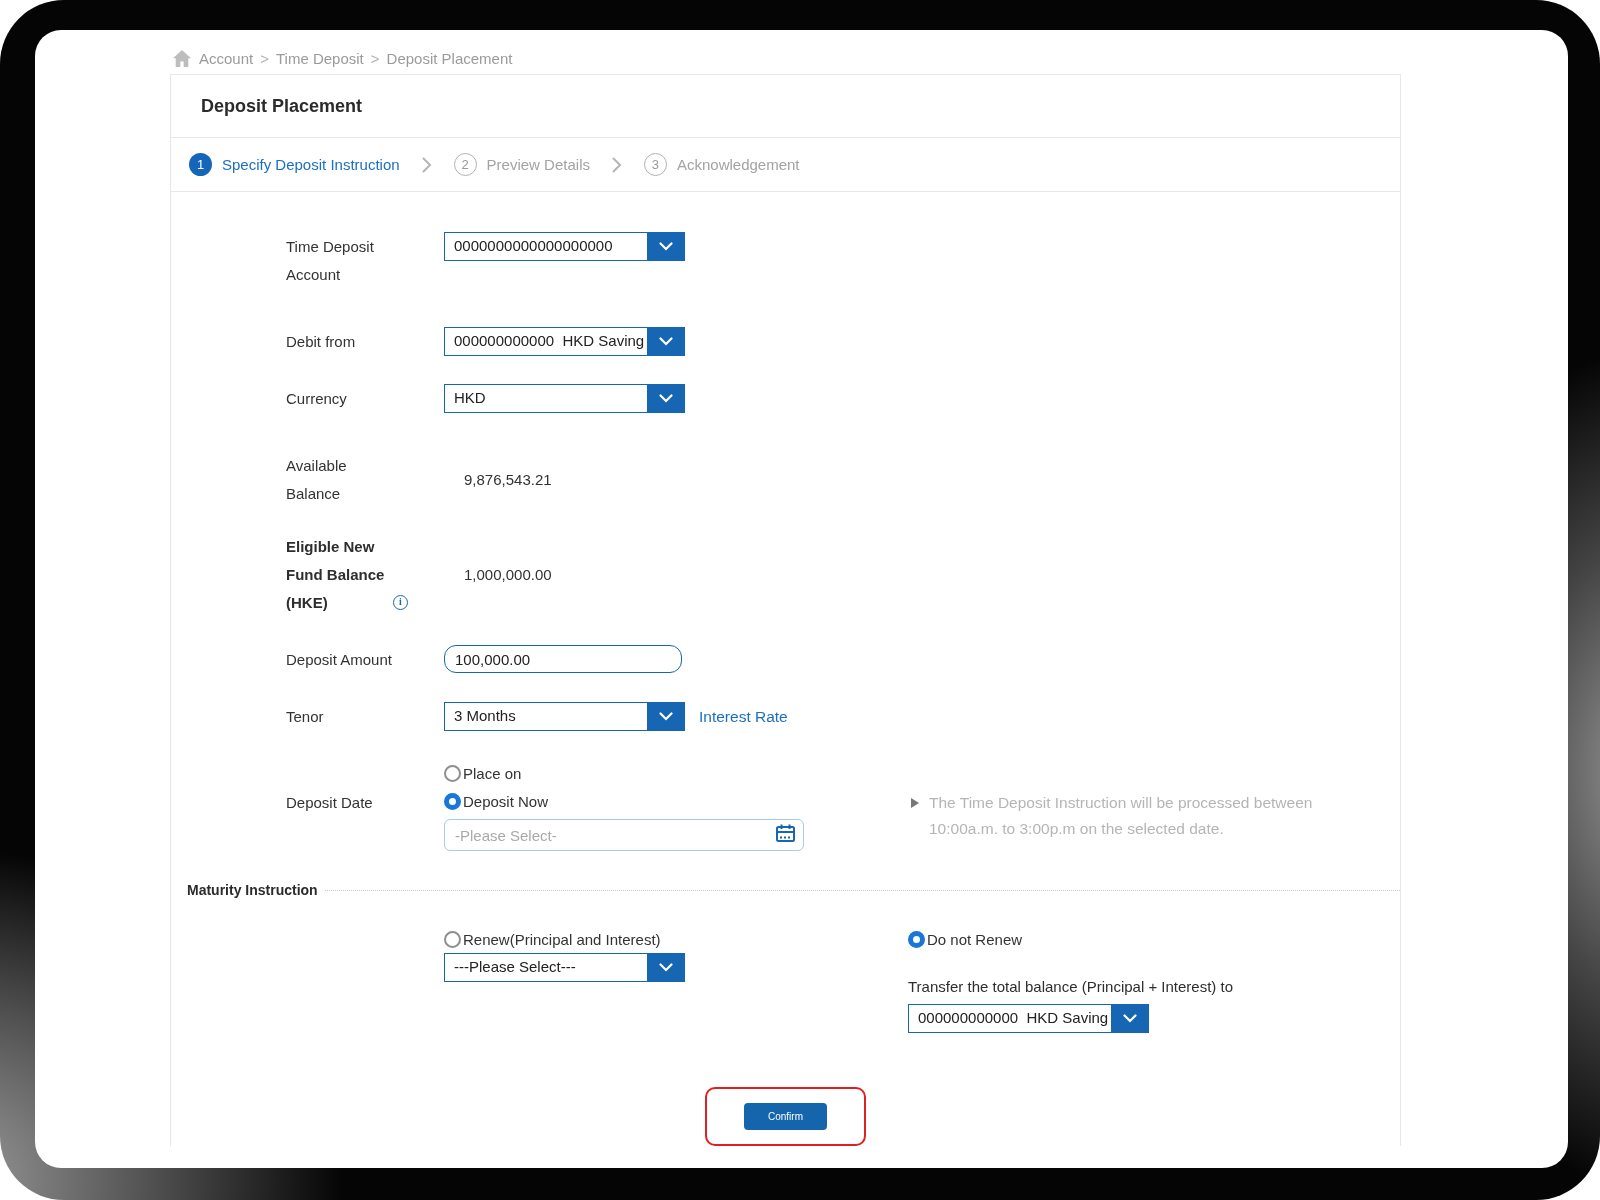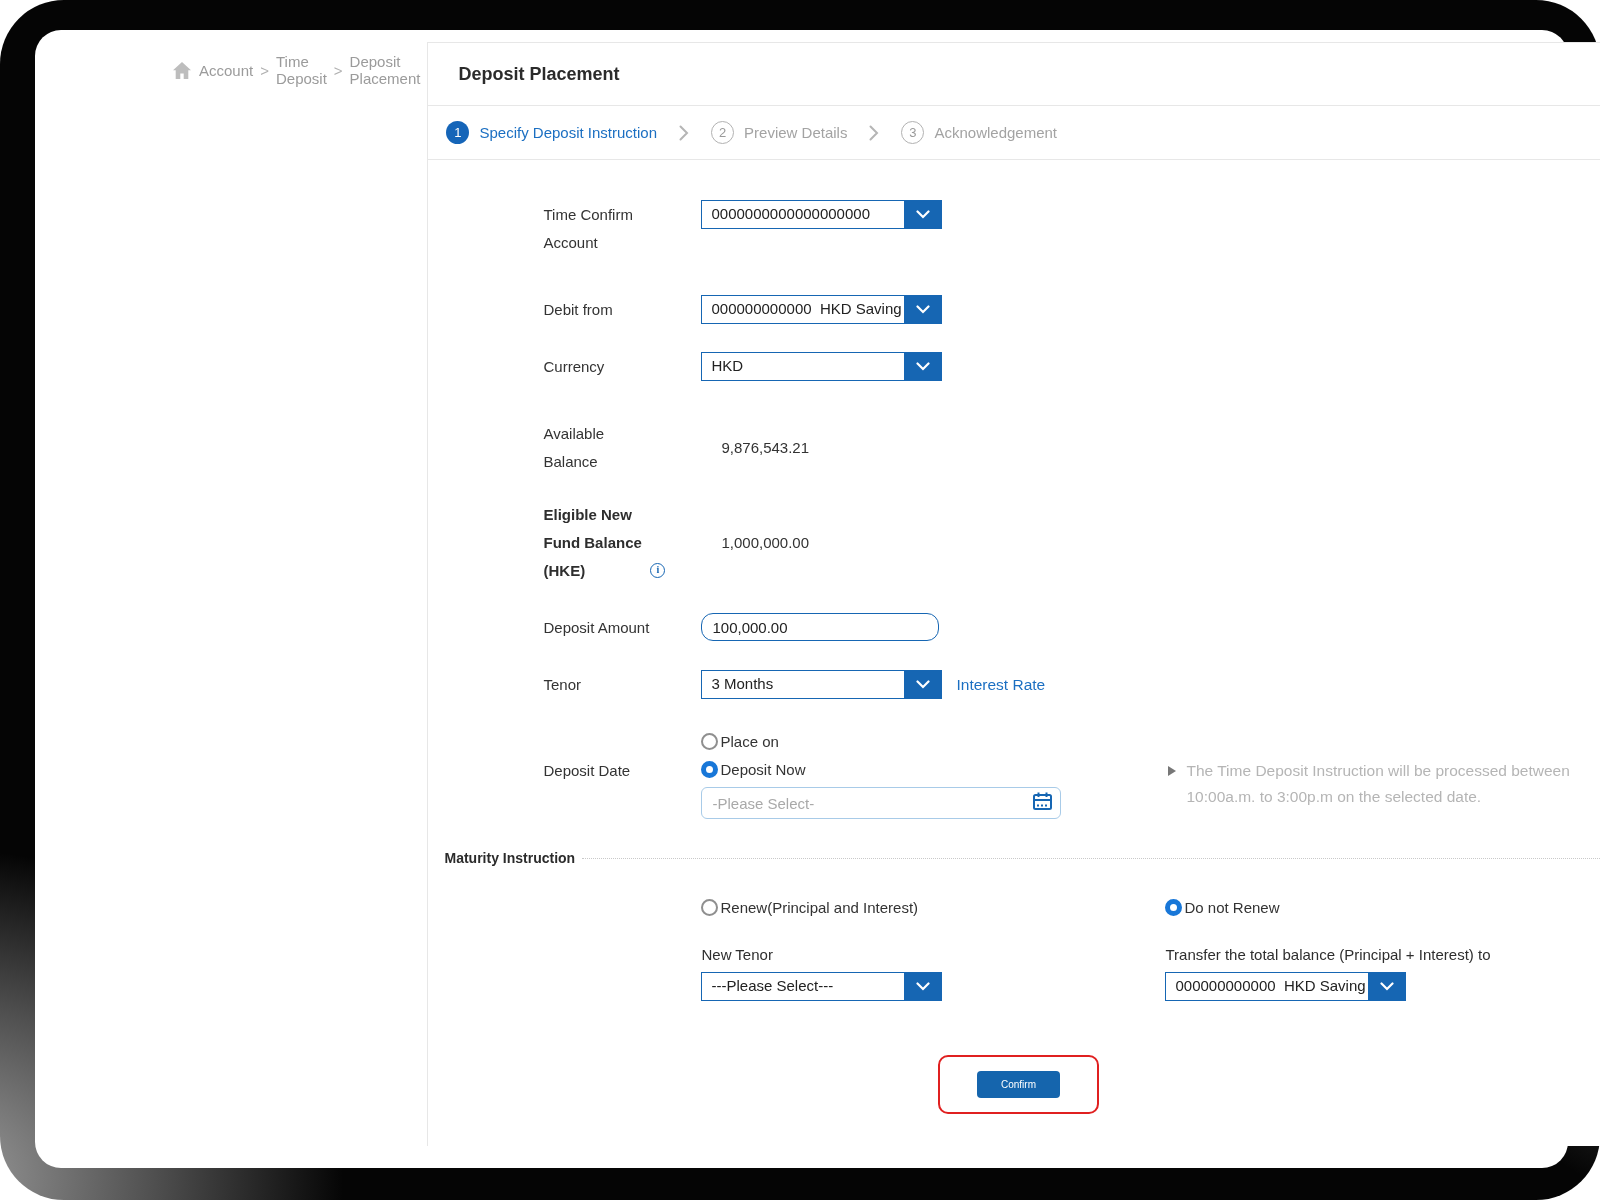--- a/index.html
+++ b/index.html
@@ -18,21 +18,21 @@
       radial-gradient(ellipse 560px 460px at -60px 1180px, #a0a0a0 0%, rgba(130,130,130,.6) 38%, rgba(0,0,0,0) 72%),
       radial-gradient(ellipse 300px 560px at 1640px 770px, #969696 0%, rgba(120,120,120,.55) 40%, rgba(0,0,0,0) 75%),
       #050505;
   }
   .screen {
     position:absolute; left:35px; top:30px; right:32px; bottom:32px;
     background:#ffffff; border-radius:26px;
   }
   .content {
     position:absolute; left:135px; top:12px; width:1231px; bottom:22px;
-    display:flex; flex-direction:row;
+    display:flex; flex-direction:column;
   }
 
   
   .breadcrumb { display:flex; align-items:center; height:56px; padding-left:2px;
     color:#9b9b9b; font-size:15px; }
   .breadcrumb .crumb { margin:0 7px; }
   .breadcrumb .crumb:first-of-type { margin-left:10px; }
   .breadcrumb .sep { color:#b0b0b0; }
 
   
@@ -162,21 +162,21 @@
           </span>
           <div class="step inactive">
             <span class="step-circle">3</span>
             <span class="step-label">Acknowledgement</span>
           </div>
         </div>
 
         <div class="form-area">
 
           <div class="frow mb38">
-            <div class="frow-label"><span class="narrow">Time Confirm Account</span></div>
+            <div class="frow-label"><span class="narrow">Time Deposit Account</span></div>
             <div class="dropdown">
               <span class="dd-value">0000000000000000000</span>
               <span class="dd-btn">
                 <svg width="14" height="9" viewBox="0 0 14 9">
                     <path d="M1.5 1.5 L7 7 L12.5 1.5" stroke="#fff" stroke-width="2.2" fill="none" stroke-linecap="round"></path>
                   </svg>
               </span>
             </div>
           </div>
 
@@ -269,21 +269,20 @@
             <span>Maturity Instruction</span>
             <span class="dots"></span>
           </div>
 
           <div class="maturity-grid">
             <div class="mat-col1">
               <div class="radio-line">
                 <span class="radio off"></span>
                 <span>Renew(Principal and Interest)</span>
               </div>
-              <div class="mat-label">New Tenor</div>
               <div class="dropdown">
                 <span class="dd-value">---Please Select---</span>
                 <span class="dd-btn">
                   <svg width="14" height="9" viewBox="0 0 14 9">
                       <path d="M1.5 1.5 L7 7 L12.5 1.5" stroke="#fff" stroke-width="2.2" fill="none" stroke-linecap="round"></path>
                     </svg>
                 </span>
               </div>
             </div>
             <div class="mat-col2">

